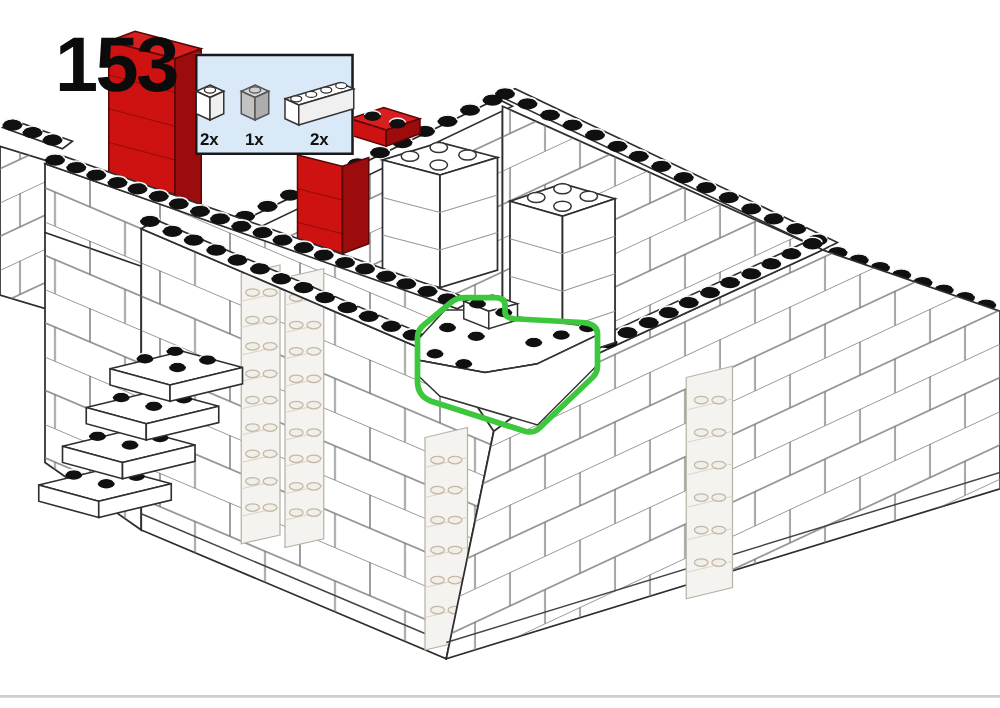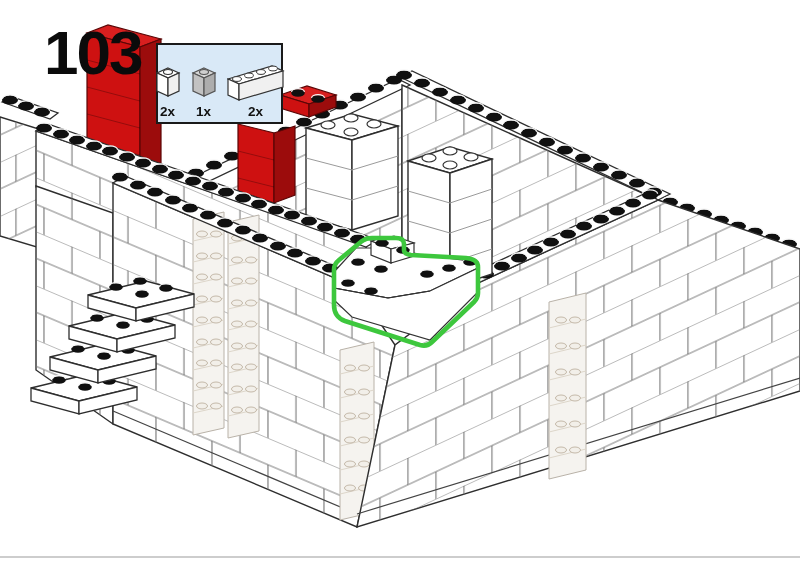--- a/index.html
+++ b/index.html
@@ -322,21 +322,21 @@
         <use href="#studm" transform="translate(371,291)"></use>
     <use href="#studm" transform="translate(427,274)"></use>
         <use href="#studm" transform="translate(449,268)"></use>
     <use href="#studm" transform="translate(470,262)"></use>
     <path id="highlight-outline" d="M334,305 L334,270 Q334,264 339,260 L362,241 Q366,238 372,238 L396,238 Q404,238 404,244 L404,250 Q404,254 411,255 L466,258 Q478,259 478,267 L478,293 Q478,298 474,302 L432,342 Q427,347 420,345 L345,321 Q334,317 334,305 Z" fill="none" stroke="#3dc73d" stroke-width="4.6" stroke-linejoin="round"></path>
   </g>
 
   <line x1="0" y1="557" x2="800" y2="557" stroke="#cdcdcd" stroke-width="1.8"></line>
 </svg>
 
-<div class="step-number">103</div>
+<div class="step-number">153</div>
 
 <div class="parts-box">
   <div class="part">
     <svg width="26" height="38" viewBox="0 0 26 38">
       <polygon points="13,3 24,8 13,13 2,8" fill="#fff" stroke="#333" stroke-width="1.2"></polygon>
       <ellipse cx="13" cy="7" rx="4.5" ry="2.5" fill="#fff" stroke="#333" stroke-width="1.1"></ellipse>
       <polygon points="2,8 13,13 13,31 2,26" fill="#fff" stroke="#333" stroke-width="1.2"></polygon>
       <polygon points="13,13 24,8 24,26 13,31" fill="#f0f0f0" stroke="#333" stroke-width="1.2"></polygon>
     </svg>
     <span class="qty">2x</span>

